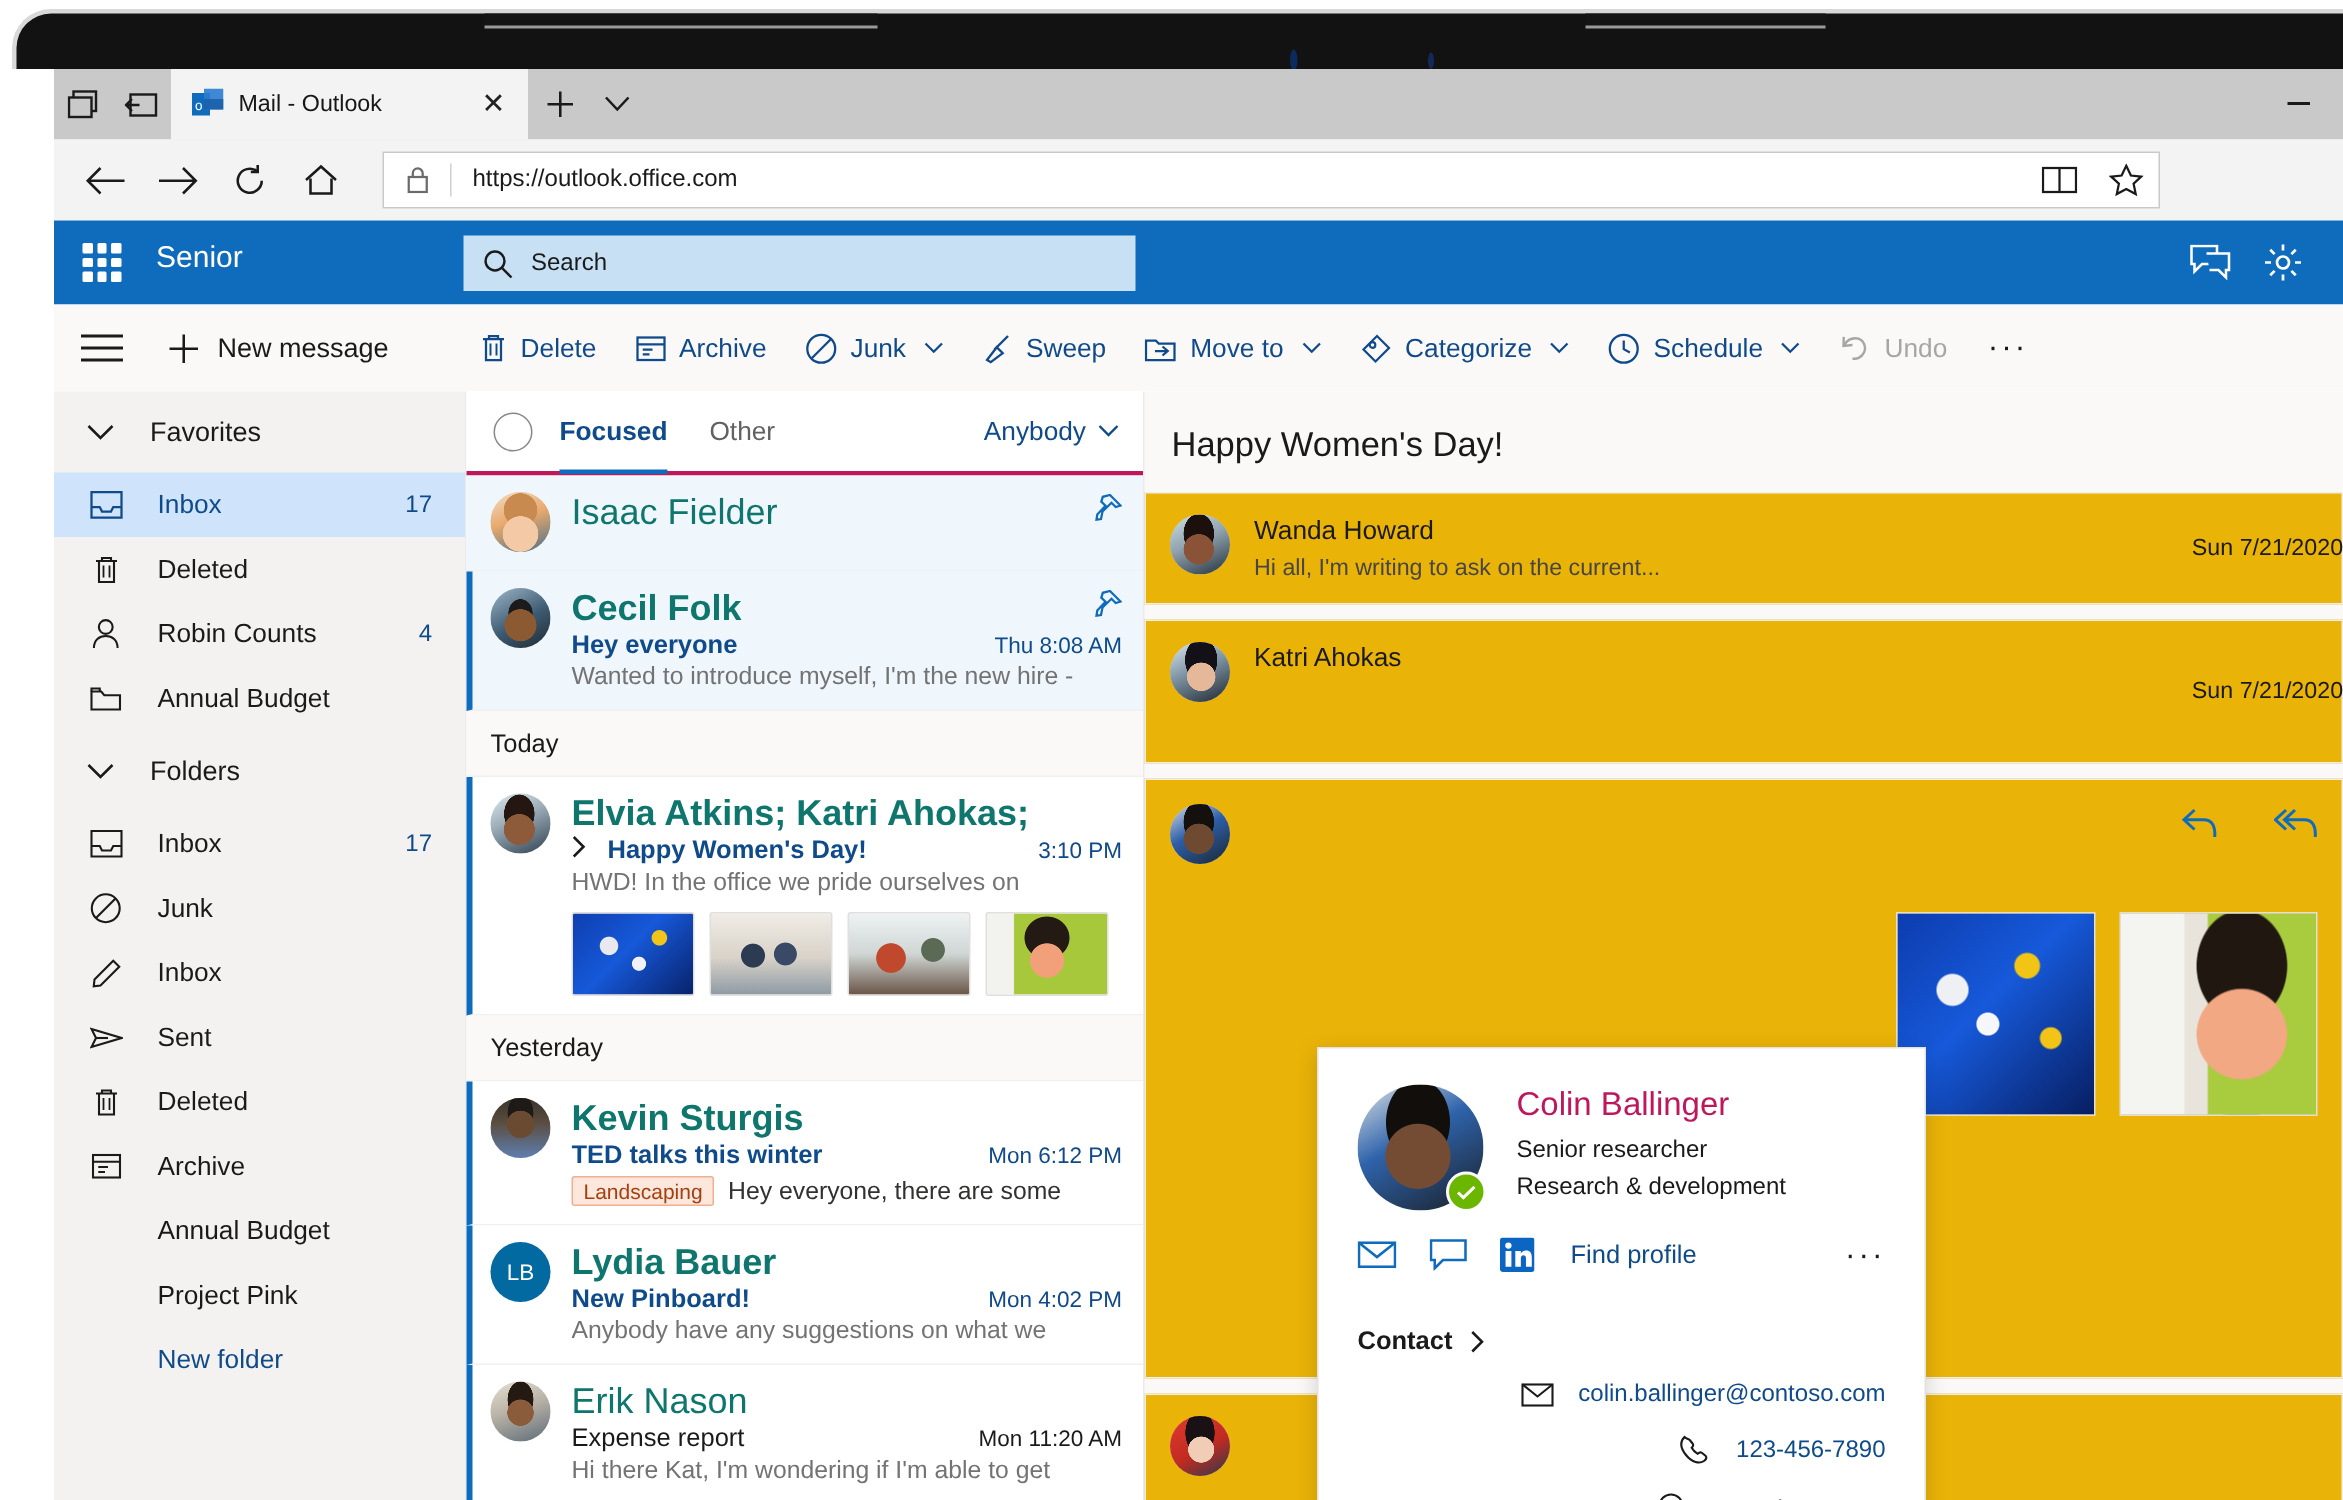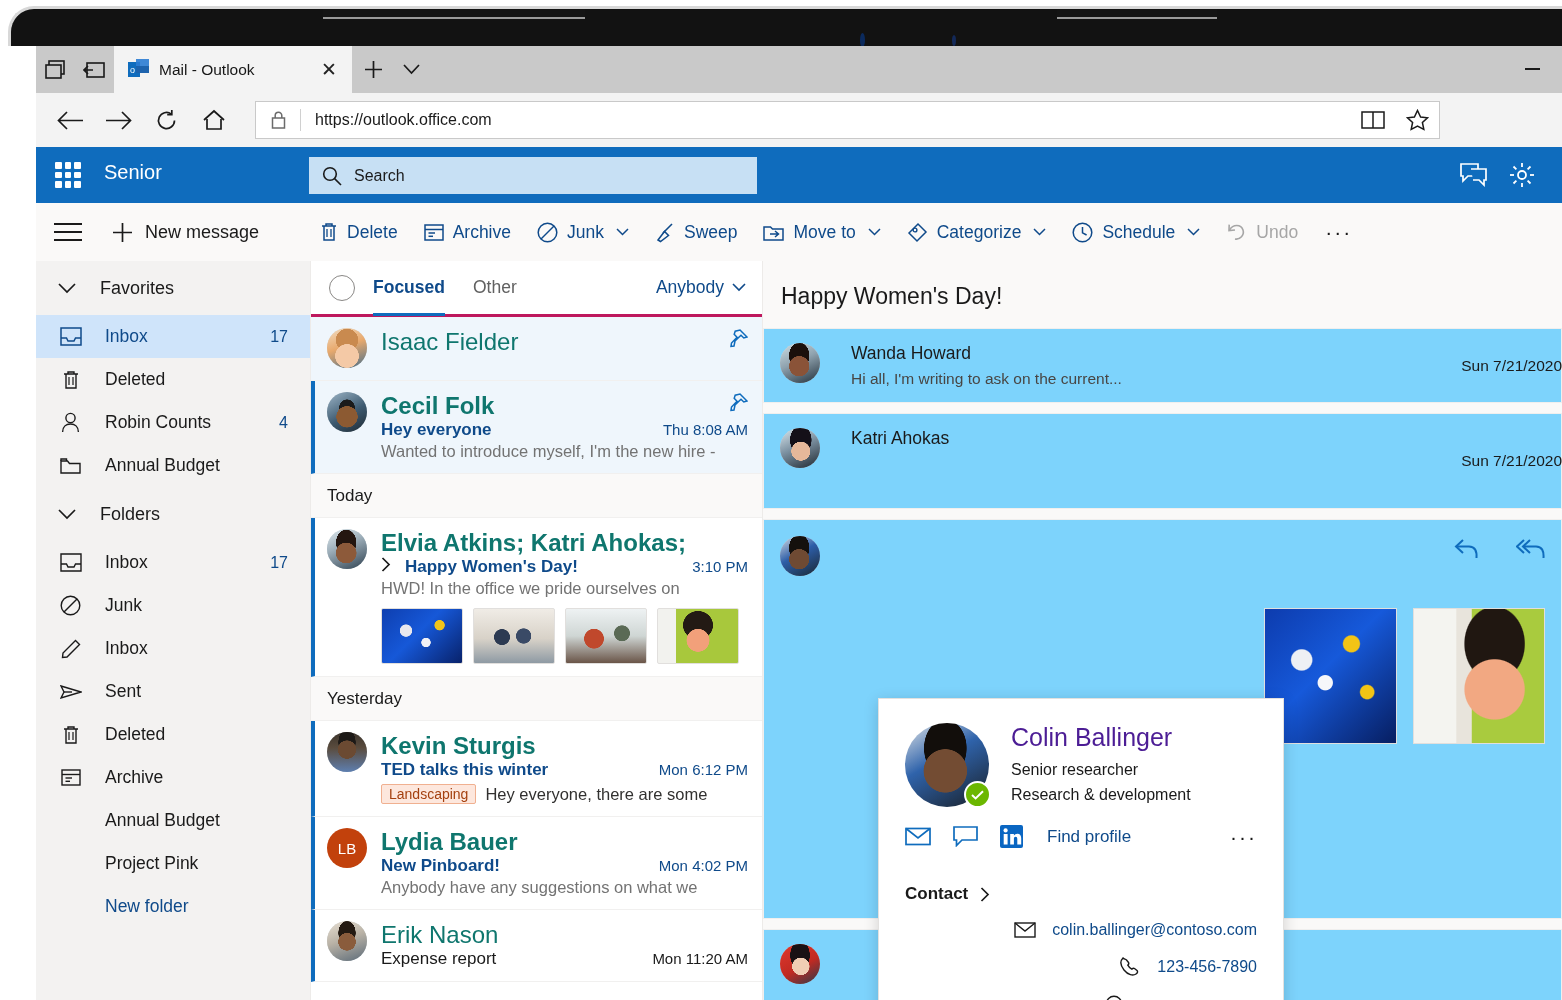--- a/index.html
+++ b/index.html
@@ -92,57 +92,57 @@
   .pivot { font-size:17.5px; color:#616161; height:56px; display:flex; align-items:center; position:relative; }
   .pivot.active { color:#0f4a8a; font-weight:bold; }
   .pivot.active::after { content:""; position:absolute; left:0; right:0; bottom:0; height:3px; background:#0f6cbd; }
   .filter { margin-left:auto; display:flex; align-items:center; gap:8px; color:#0f4a8a; font-size:17.5px; }
 
   .msg { display:flex; gap:14px; padding:11px 14px 12px 16px; background:#fff; border-bottom:1px solid #f1f0ef; position:relative; }
   .msg.unread { border-left:4px solid #0f6cbd; padding-left:12px; }
   .msg.tinted { background:#eff6fc; }
   .av { width:40px; height:40px; border-radius:50%; flex:0 0 40px; background:#cfd8dc; overflow:hidden; position:relative; }
   .av .inner { position:absolute; inset:0; }
-  .av-init { width:40px; height:40px; border-radius:50%; flex:0 0 40px; background:#c2410c; color:#fff; font-size:15px; display:flex; align-items:center; justify-content:center; }
+  .av-init { width:40px; height:40px; border-radius:50%; flex:0 0 40px; background:#0369a1; color:#fff; font-size:15px; display:flex; align-items:center; justify-content:center; }
   .mcontent { flex:1; min-width:0; }
   .mrow { display:flex; align-items:baseline; gap:8px; }
   .sender { font-size:24px; color:#0f766e; font-weight:bold; white-space:nowrap; overflow:hidden; text-overflow:ellipsis; }
   .sender.plain { font-weight:normal; }
   .subj { font-size:17px; color:#0f4a8a; font-weight:bold; white-space:nowrap; overflow:hidden; text-overflow:ellipsis; flex:1;}
   .subj.norm { font-weight:normal; }
   .time { font-size:15px; color:#0f4a8a; white-space:nowrap; margin-left:auto; }
   .preview { font-size:16.5px; color:#737373; white-space:nowrap; overflow:hidden; text-overflow:ellipsis; margin-top:2px; }
   .pin { position:absolute; right:14px; top:12px; color:#0f6cbd; }
   .daygroup { height:44px; display:flex; align-items:center; padding-left:16px; font-size:17px; color:#1a1a1a; background:#faf9f8; border-bottom:1px solid #f1f0ef; }
   .thumbs { display:flex; gap:10px; margin-top:10px; }
   .thumb { width:82px; height:56px; border:1px solid #e1dfdd; border-radius:2px; overflow:hidden; }
   .tag { display:inline-block; background:#fde7dd; border:1px solid #f0b090; color:#a4400f; font-size:14px; padding:1px 7px; border-radius:2px; margin-right:9px; }
   .prevrow { display:flex; align-items:center; margin-top:4px; }
   .prevrow .ptext { font-size:16.5px; color:#323130; white-space:nowrap; overflow:hidden; text-overflow:ellipsis; }
   .chev-right-sm { color:#1a1a1a; margin-right:6px; }
 
   
   .reading { position:absolute; left:726px; top:0; width:800px; height:739px; background:#faf9f8; border-left:1px solid #edebe9; }
   .rp-title { font-size:23px; color:#1a1a1a; padding:22px 0 18px 18px; }
-  .rp-card { background:#7dd3fc; border:1px solid #f0efee; margin:0 0 10px 0; padding:14px 16px; display:flex; gap:31px; position:relative; min-height:74px; }
+  .rp-card { background:#eab308; border:1px solid #f0efee; margin:0 0 10px 0; padding:14px 16px; display:flex; gap:16px; position:relative; min-height:74px; }
   .rp-name { font-size:17.5px; color:#1a1a1a; }
   .rp-prev { font-size:15.5px; color:#484644; margin-top:6px; }
   .rp-date { position:absolute; right:-14px; top:50%; transform:translateY(-50%); font-size:15.5px; color:#1a1a1a; white-space:nowrap; }
   .rp-actions { position:absolute; right:14px; top:18px; display:flex; gap:36px; color:#0f6cbd; }
   .rp-imgs { display:flex; gap:16px; margin-top:16px; }
   .rp-img { width:186px; height:136px; border:1px solid #e1dfdd; overflow:hidden; }
 
   
   .ccard { position:absolute; left:842px; top:437px; width:406px; height:563px; background:#fff;
            border:1px solid #e3e1df; box-shadow:0 3px 14px rgba(0,0,0,.16); z-index:40; }
   .cc-top { padding:24px 26px 0 26px; display:flex; gap:22px; }
   .cc-av { width:84px; height:84px; border-radius:50%; position:relative; flex:0 0 84px; overflow:visible; }
   .cc-av .ph { position:absolute; inset:0; border-radius:50%; overflow:hidden; }
   .cc-pres { position:absolute; right:-2px; bottom:-1px; width:27px; height:27px; border-radius:50%; background:#6bb700; border:2.5px solid #fff; display:flex; align-items:center; justify-content:center; }
-  .cc-name { font-size:25px; color:#4c1d95; }
+  .cc-name { font-size:22px; color:#be185d; }
   .cc-role { font-size:16px; color:#1a1a1a; margin-top:9px; }
   .cc-dept { font-size:16px; color:#1a1a1a; margin-top:7px; }
   .cc-actions { display:flex; align-items:center; gap:22px; padding:18px 26px 16px 26px; position:relative; }
   .cc-actions .findp { font-size:17px; color:#0f4a8a; margin-left:2px; }
   .cc-actions .more { position:absolute; right:26px; font-size:21px; color:#1a1a1a; letter-spacing:2px; }
   .cc-sec { padding:20px 26px 0 26px; }
   .cc-sec-h { display:flex; align-items:center; gap:12px; font-size:17px; color:#1a1a1a; font-weight:bold; }
   .cc-line { display:flex; align-items:center; gap:16px; margin-top:17px;justify-content:flex-end; }
   .cc-line .ctext { font-size:16px; color:#0f4a8a; }
   .cc-line .ctext.dark { color:#1a1a1a; }
@@ -678,20 +678,21 @@
               radial-gradient(circle at 50% 52%, #8a5c3c 0 30%, transparent 31%),
               radial-gradient(ellipse at 50% 30%, #241a12 0 30%, transparent 31%),
               linear-gradient(160deg,#e8dfd2 0%,#b9b2a6 45%,#5c6b78 100%);"></span>
           </span>
           <span class="mcontent">
             <span class="sender plain" style="display:block">Erik Nason</span>
             <span class="mrow" style="display:flex">
               <span class="subj norm" style="color:#1a1a1a">Expense report</span>
               <span class="time" style="color:#1a1a1a">Mon 11:20 AM</span>
             </span>
+            <span class="preview" style="display:block">Hi there Kat, I'm wondering if I'm able to get</span>
           </span>
         </div>
       </div>
 
       <div class="reading">
         <div class="rp-title">Happy Women's Day!</div>
 
         <div class="rp-card">
           <span class="av">
             <span class="inner" style="background:

